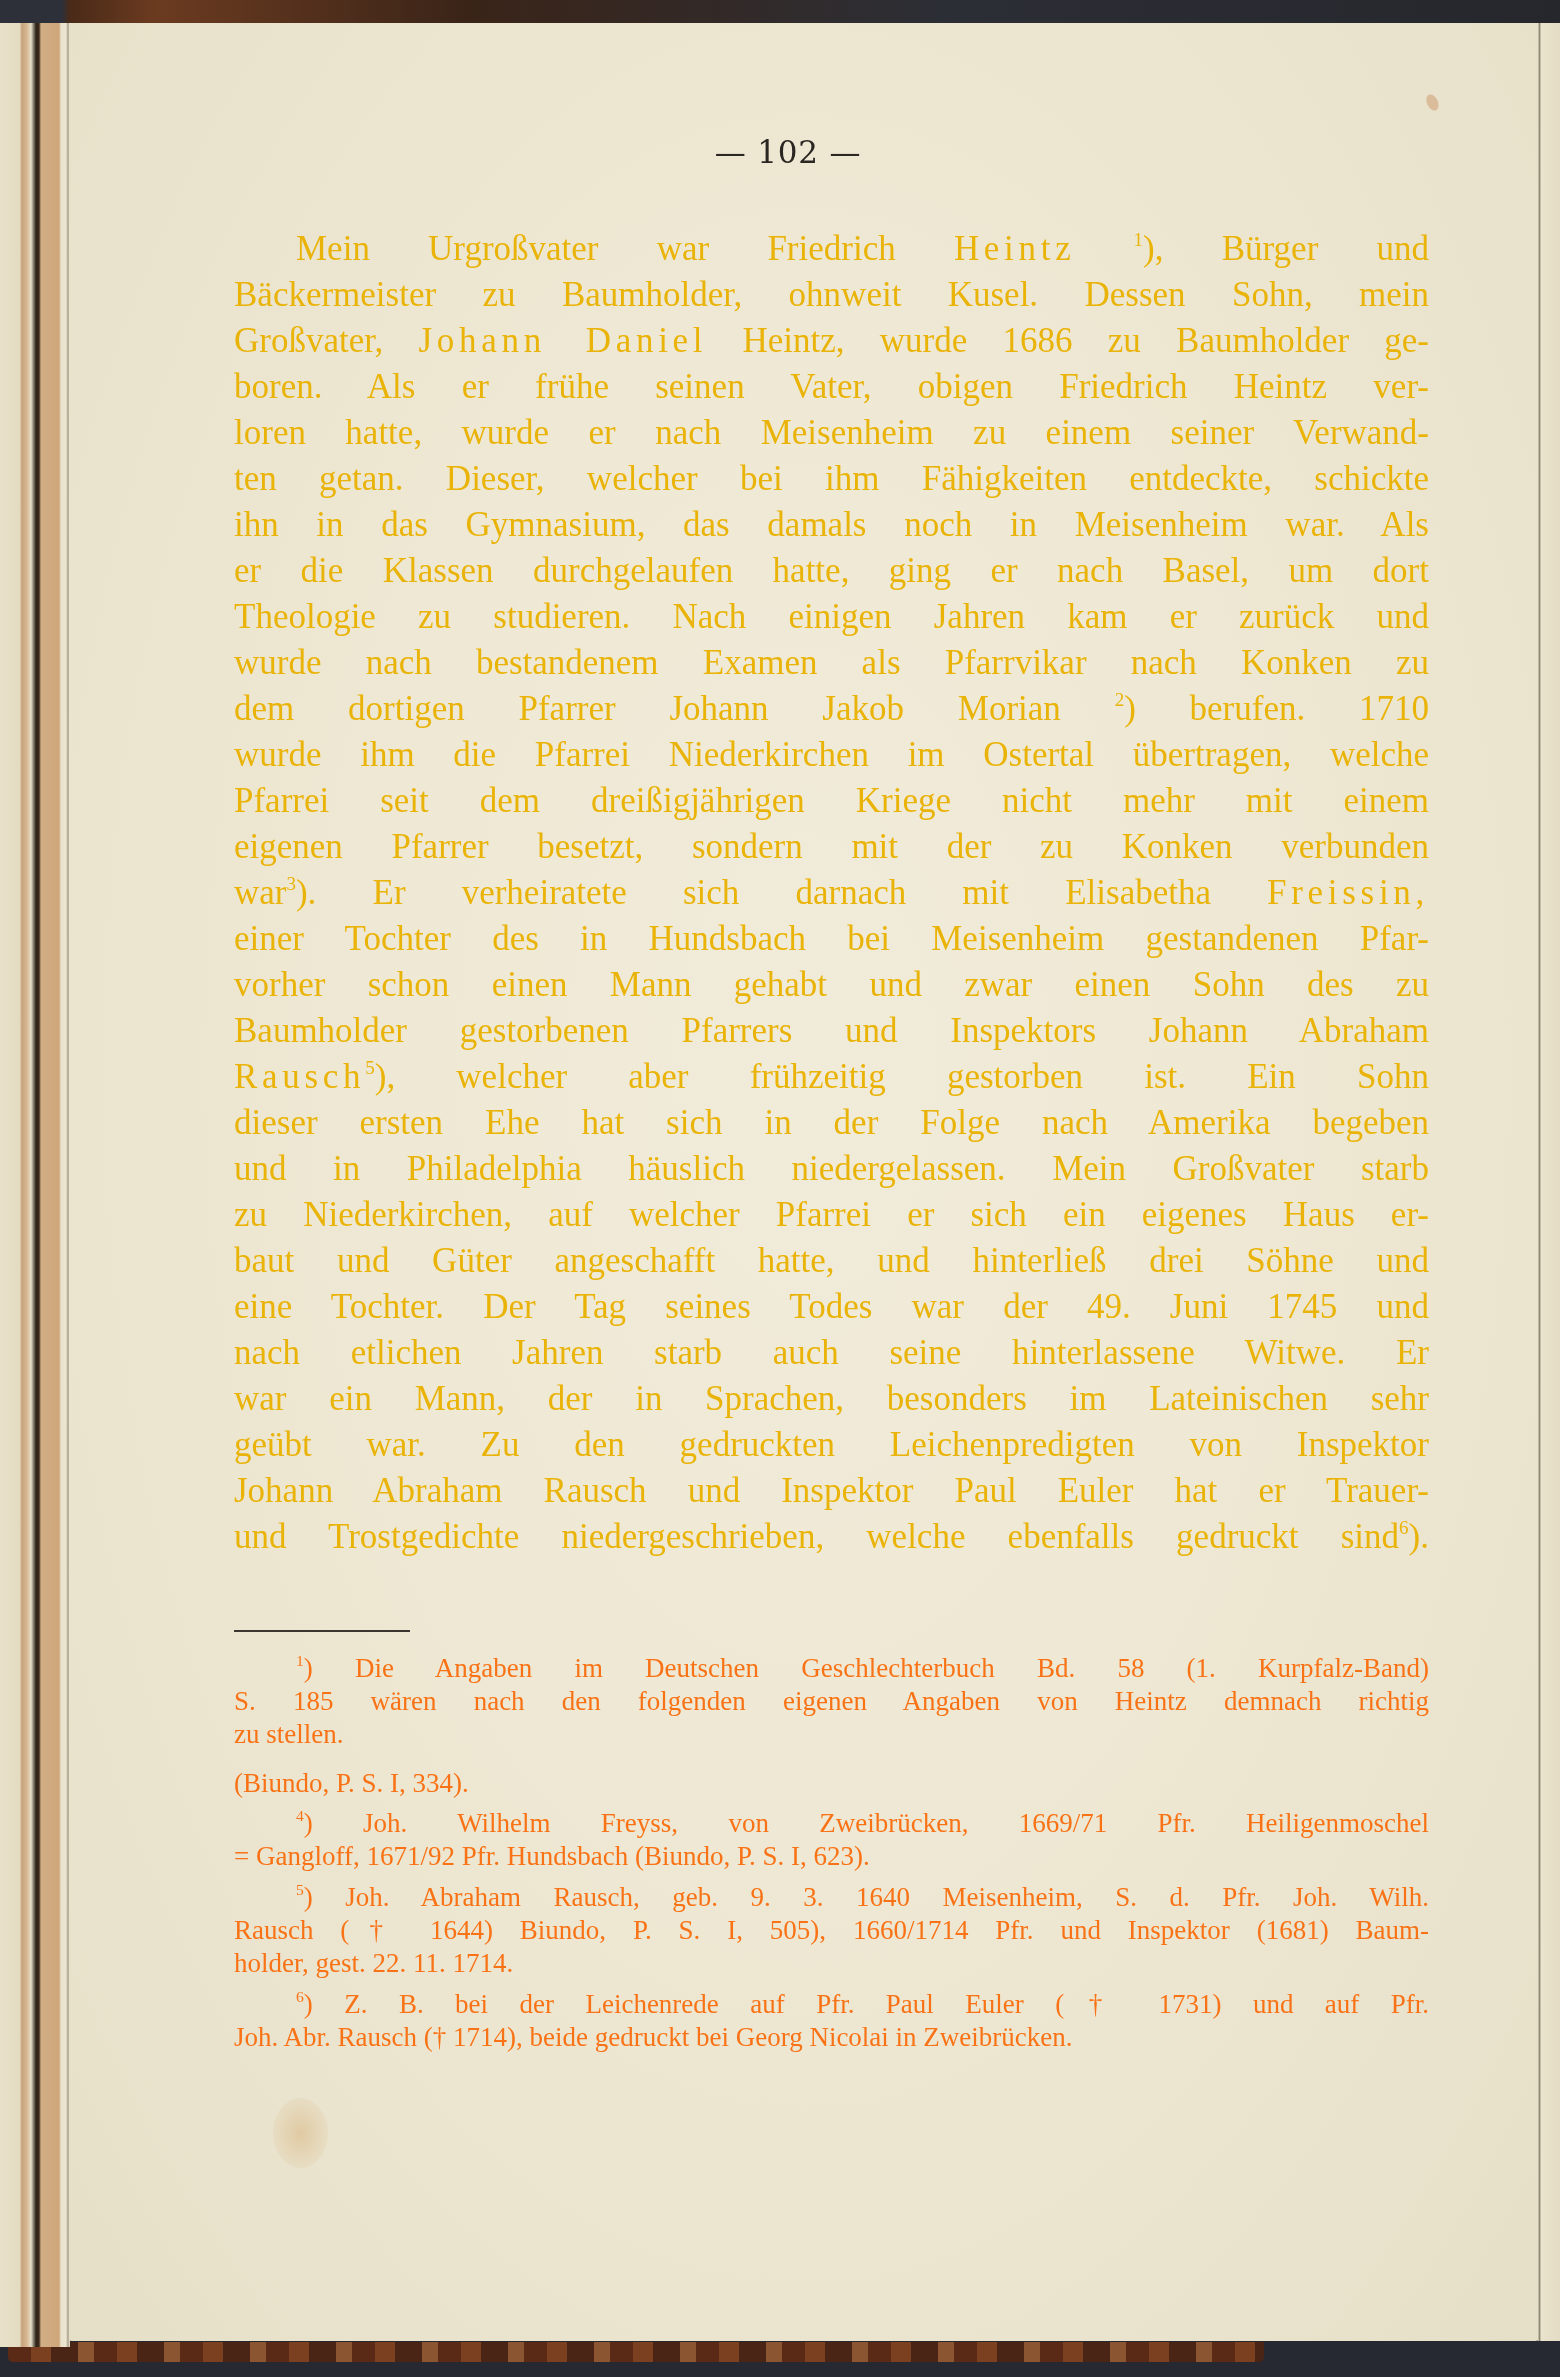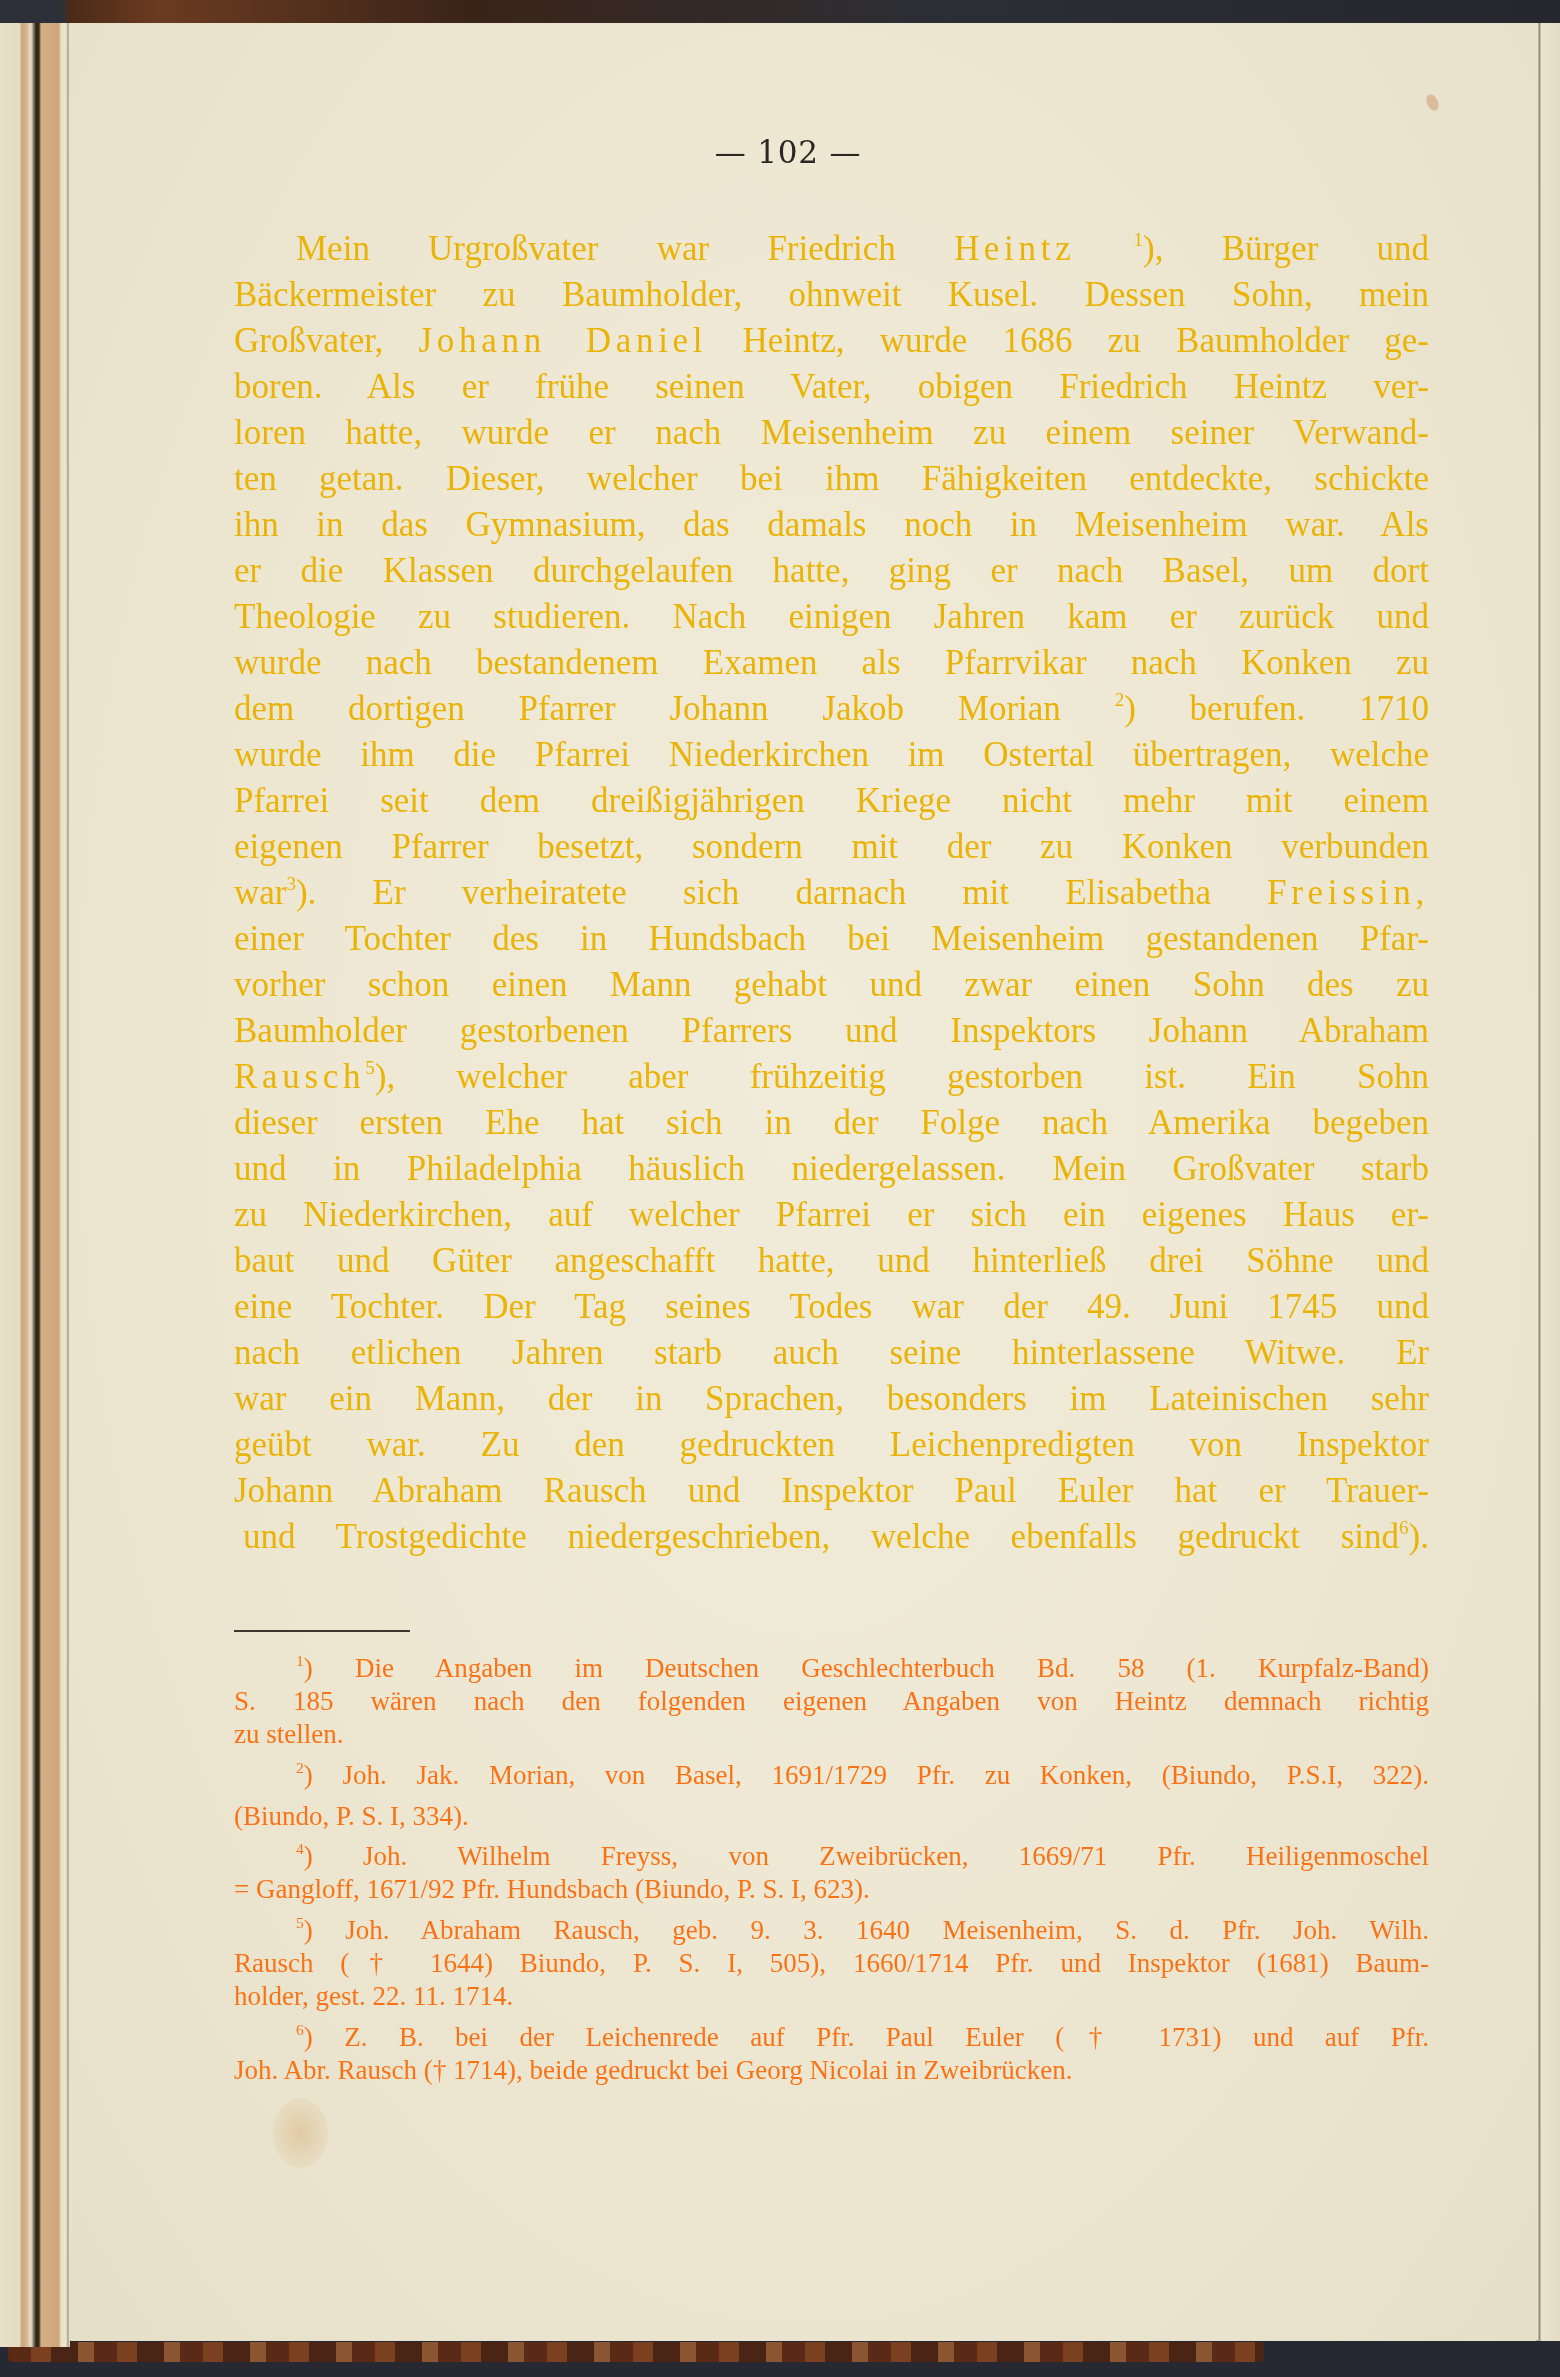--- a/index.html
+++ b/index.html
@@ -92,21 +92,20 @@
     }
     .line {
       display: block;
       white-space: nowrap;
       text-align: justify;
       text-align-last: justify;
       height: 46px;
     }
     .line.last {
       text-align-last: justify;
-      margin-left: 9px;
     }
     .indent { padding-left: 62px; }
     .spaced { letter-spacing: 4.7px; }
     sup, .sup {
       font-size: 19px;
       vertical-align: 14px;
       line-height: 0;
     }
 
     .footnote-rule {
@@ -197,23 +196,20 @@
 
 <div class="footnotes">
 
   <div>
     <span class="fn-line indent"><span class="fn-sup">1</span><span>) Die Angaben im Deutschen Geschlechterbuch Bd. 58 (1. Kurpfalz-Band)</span></span>
     <span class="fn-line">S. 185 wären nach den folgenden eigenen Angaben von Heintz demnach richtig</span>
     <span class="fn-line left">zu stellen.</span>
   </div>
   <span class="fn-gap"></span>
 
-  <div>
-    <span class="fn-line indent"><span class="fn-sup">2</span><span>) Joh. Jak. Morian, von Basel, 1691/1729 Pfr. zu Konken, (Biundo, P.S.I, 322).</span></span>
-  </div>
   <span class="fn-gap"></span>
 
   <div>
     <span class="fn-line left">(Biundo, P. S. I, 334).</span>
   </div>
   <span class="fn-gap"></span>
 
   <div>
     <span class="fn-line indent"><span class="fn-sup">4</span><span>) Joh. Wilhelm Freyss, von Zweibrücken, 1669/71 Pfr. Heiligenmoschel</span></span>
     <span class="fn-line left">= Gangloff, 1671/92 Pfr. Hundsbach (Biundo, P. S. I, 623).</span>

